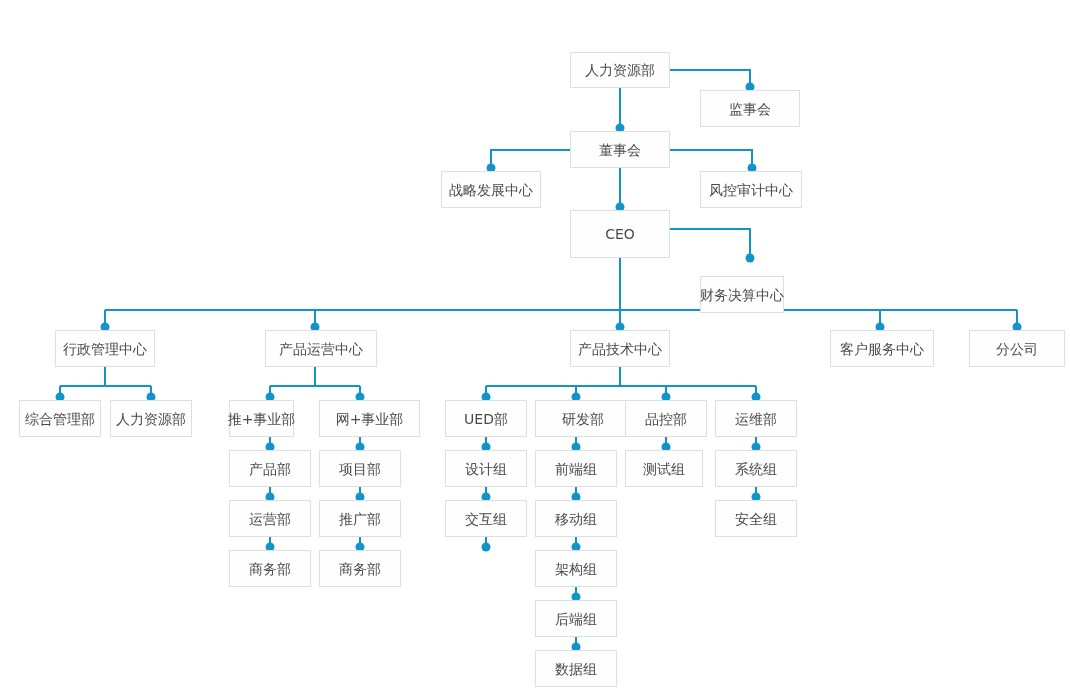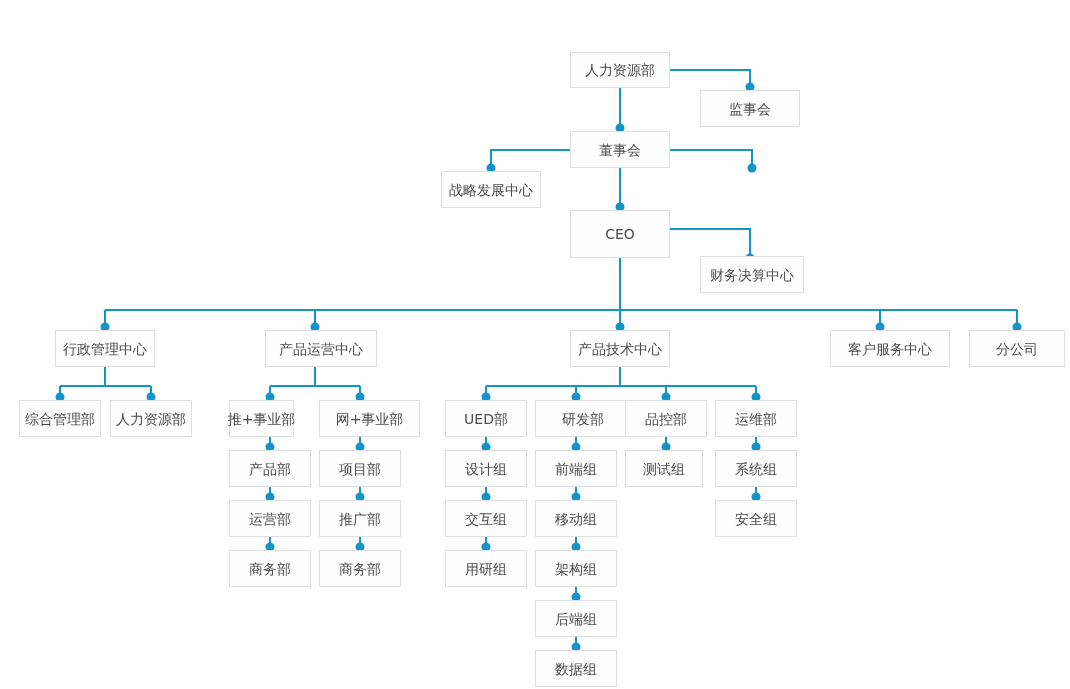--- a/index.html
+++ b/index.html
@@ -113,27 +113,28 @@
       <circle cx="576" cy="547" r="4.5"></circle>
       <circle cx="576" cy="597" r="4.5"></circle>
       <circle cx="576" cy="647" r="4.5"></circle>
     </g>
   </svg>
 
   <div class="node" style="left:570px;top:52px;width:100px;height:36px">人力资源部</div>
   <div class="node" style="left:700px;top:90px;width:100px;height:37px">监事会</div>
   <div class="node" style="left:570px;top:131px;width:100px;height:37px">董事会</div>
   <div class="node" style="left:441px;top:171px;width:100px;height:37px">战略发展中心</div>
+  <div class="node" style="left:700px;top:171px;width:102px;height:37px">风控审计中心</div>
   <div class="node" style="left:570px;top:210px;width:100px;height:48px">CEO</div>
-  <div class="node" style="left:700px;top:256px;width:104px;height:37px">财务决算中心</div>
+  <div class="node" style="left:700px;top:276px;width:84px;height:37px">财务决算中心</div>
 
   <div class="node" style="left:55px;top:330px;width:100px;height:37px">行政管理中心</div>
   <div class="node" style="left:265px;top:330px;width:112px;height:37px">产品运营中心</div>
   <div class="node" style="left:570px;top:330px;width:100px;height:37px">产品技术中心</div>
-  <div class="node" style="left:830px;top:330px;width:120px;height:37px">客户服务中心</div>
+  <div class="node" style="left:830px;top:330px;width:104px;height:37px">客户服务中心</div>
   <div class="node" style="left:969px;top:330px;width:96px;height:37px">分公司</div>
 
   <div class="node" style="left:19px;top:400px;width:82px;height:37px">综合管理部</div>
   <div class="node" style="left:110px;top:400px;width:82px;height:37px">人力资源部</div>
 
   <div class="node" style="left:229px;top:400px;width:65px;height:37px">推+事业部</div>
   <div class="node" style="left:319px;top:400px;width:101px;height:37px">网+事业部</div>
   <div class="node" style="left:229px;top:450px;width:82px;height:37px">产品部</div>
   <div class="node" style="left:319px;top:450px;width:82px;height:37px">项目部</div>
   <div class="node" style="left:229px;top:500px;width:82px;height:37px">运营部</div>
@@ -148,18 +149,17 @@
 
   <div class="node" style="left:445px;top:450px;width:82px;height:37px">设计组</div>
   <div class="node" style="left:535px;top:450px;width:82px;height:37px">前端组</div>
   <div class="node" style="left:625px;top:450px;width:78px;height:37px">测试组</div>
   <div class="node" style="left:715px;top:450px;width:82px;height:37px">系统组</div>
 
   <div class="node" style="left:445px;top:500px;width:82px;height:37px">交互组</div>
   <div class="node" style="left:535px;top:500px;width:82px;height:37px">移动组</div>
   <div class="node" style="left:715px;top:500px;width:82px;height:37px">安全组</div>
 
-  <div class="node" style="left:445px;top:550px;width:82px;height:37px">用研组</div>
   <div class="node" style="left:535px;top:550px;width:82px;height:37px">架构组</div>
   <div class="node" style="left:535px;top:600px;width:82px;height:37px">后端组</div>
   <div class="node" style="left:535px;top:650px;width:82px;height:37px">数据组</div>
 
 </div>
 
 </body></html>

